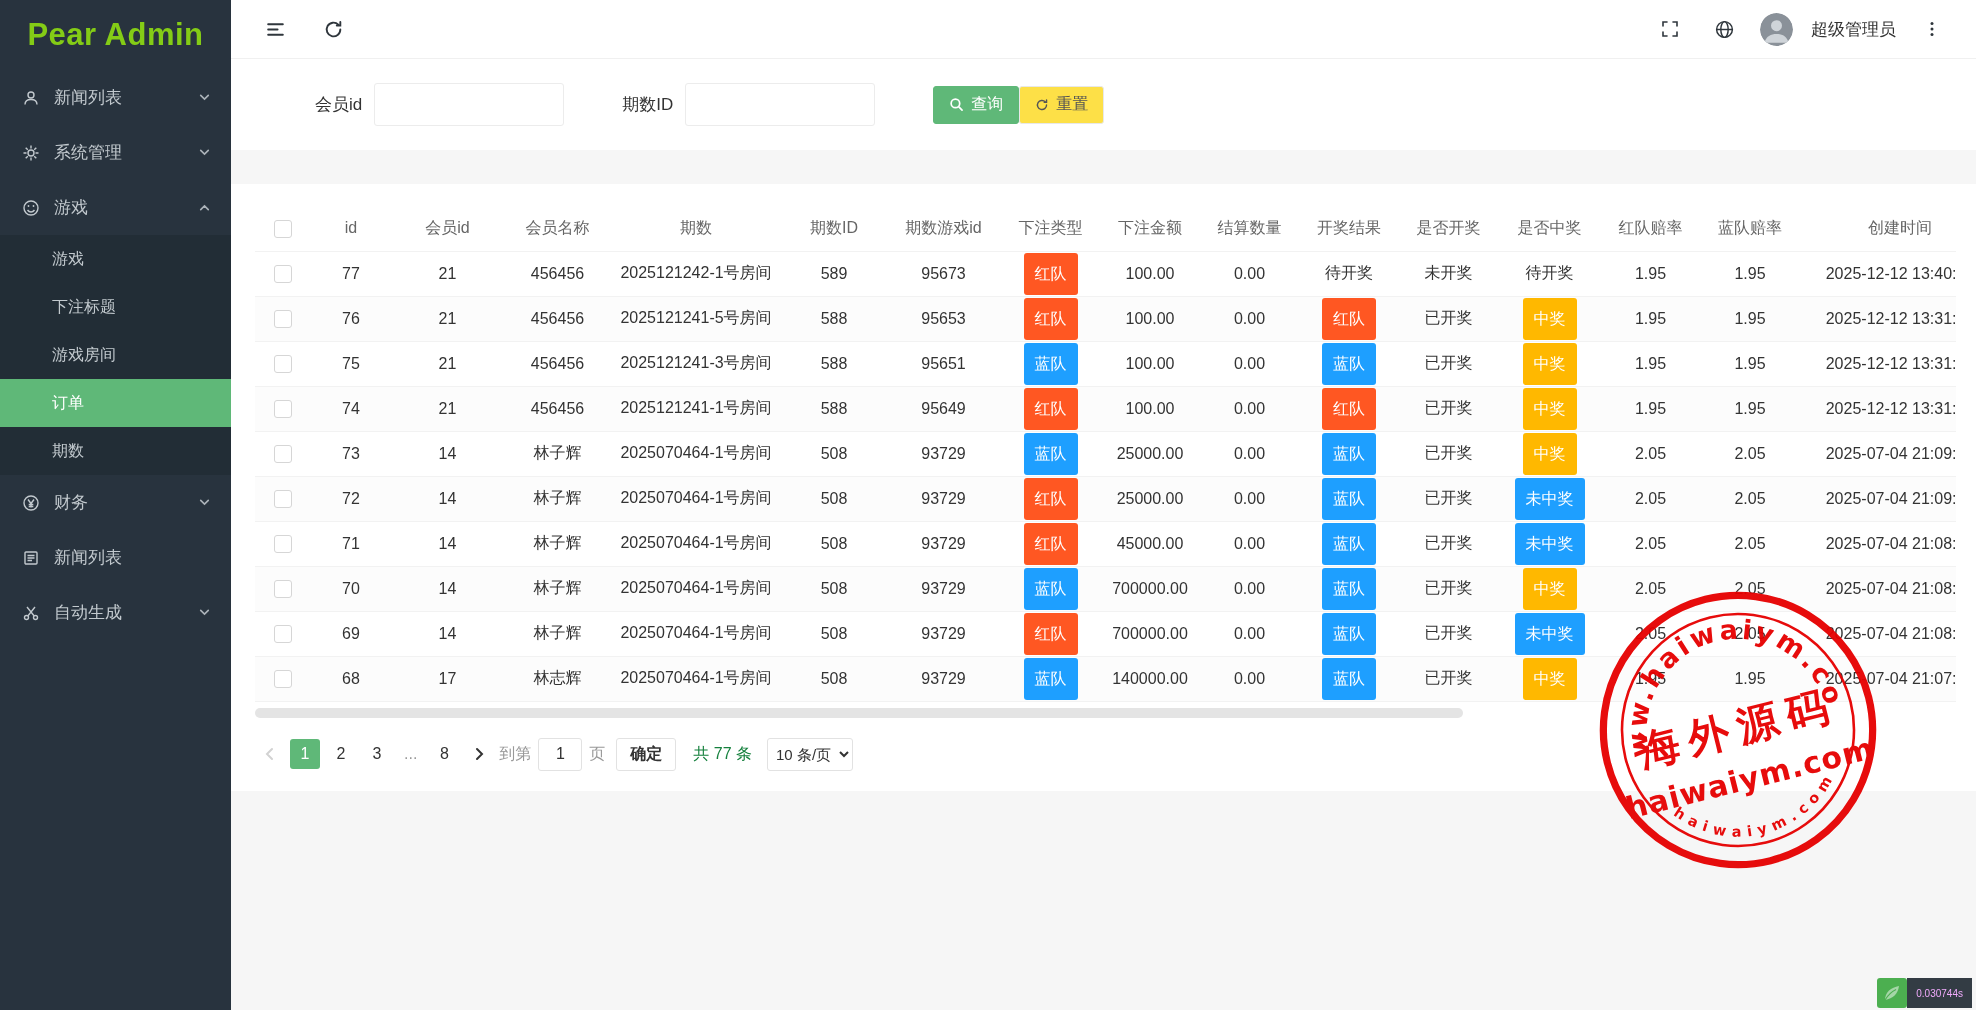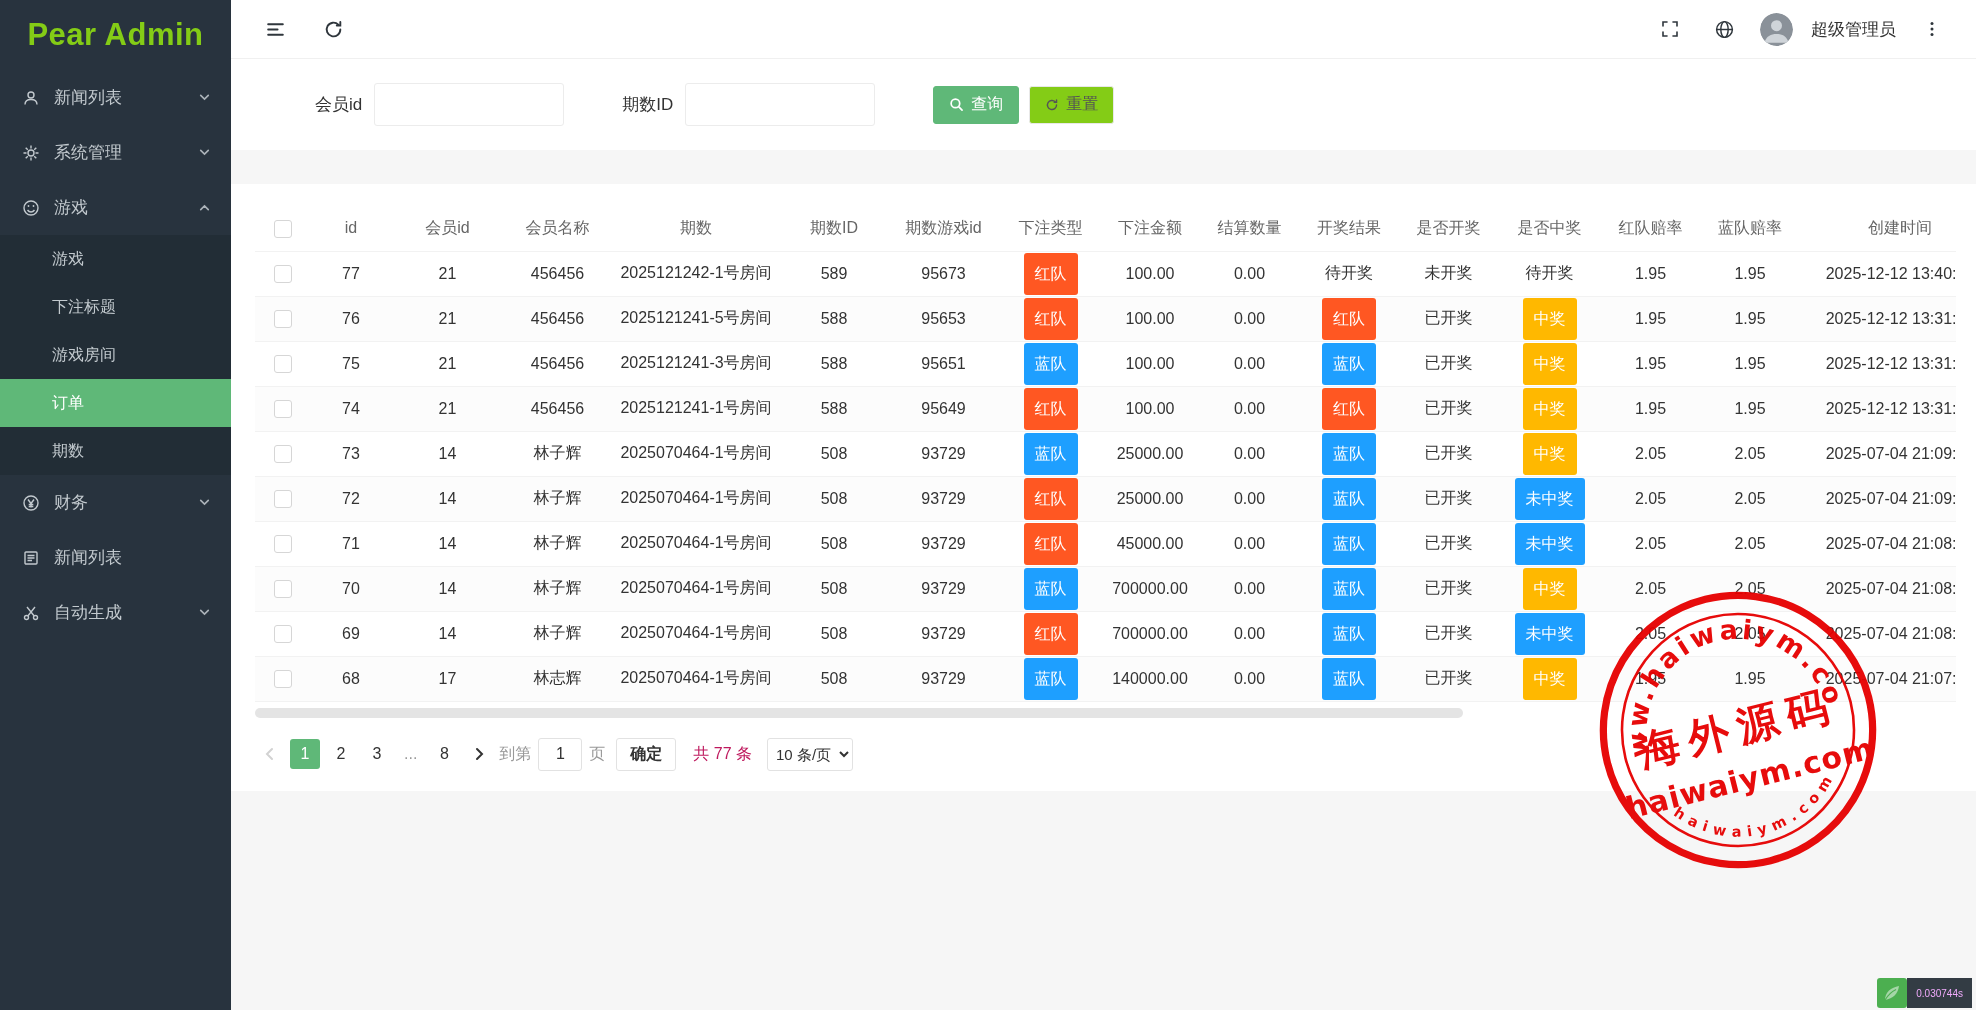--- a/index.html
+++ b/index.html
@@ -26,21 +26,21 @@
   .avatar{width:33px;height:33px;border-radius:50%;overflow:hidden;flex:0 0 auto}
   .username{font-size:17px;color:#333}
 
   
   .search-card{background:#fff;padding:24px 0 24px 84px;display:flex;align-items:center}
   .fld-group{display:flex;align-items:center;margin-right:58px}
   .fld-label{font-size:17px;color:#333;margin-right:12px;white-space:nowrap}
   .fld-input{width:190px;height:43px;border:1px solid #ececec;border-radius:3px;padding:0 12px;font-size:16px;outline:none;background:#fff}
   .btn{height:38px;border-radius:3px;font-size:16px;display:inline-flex;align-items:center;gap:7px;padding:0 15px;cursor:pointer;border:1px solid transparent;white-space:nowrap}
   .btn-query{background:#5fb878;color:#fff;border-color:#5fb878}
-  .btn-reset{background:#84cc16;color:#555;border-color:#e8e8e8;margin-left:10px}
+  .btn-reset{background:#fde047;color:#555;border-color:#e8e8e8;}
 
   
   .table-card{background:#fff;margin-top:34px;padding:22px 24px 20px}
   .table-wrap{width:1701px;overflow:hidden}
   table{border-collapse:collapse;table-layout:fixed;width:1746px}
   th,td{height:45px;text-align:center;font-size:16px;font-weight:normal;border-bottom:1px solid #f2f2f2;white-space:nowrap}
   thead th{color:#666}
   tbody td{color:#333}
   tbody tr:nth-child(even){background:#fcfcfc}
   .badge{display:inline-block;padding:11px 11px;border-radius:3px;color:#fff;font-size:16px;line-height:1.25}
@@ -52,21 +52,21 @@
   .pager{display:flex;align-items:center;margin-top:20px;font-size:16px;color:#999;gap:7px;padding-left:2px}
   .pages{display:flex;align-items:center;gap:6px}
   .page{min-width:30px;height:30px;line-height:30px;text-align:center;border-radius:3px;cursor:pointer;color:#333;padding:0 6px}
   .page.active{background:#5fb878;color:#fff;cursor:default}
   .page.dots{cursor:default;color:#999;min-width:18px}
   .arrow{width:26px;height:30px;display:inline-flex;align-items:center;justify-content:center}
   .arrow.prev{color:#d2d2d2}
   .arrow.next{color:#333;cursor:pointer}
   .goto-input{width:44px;height:33px;border:1px solid #e2e2e2;border-radius:3px;text-align:center;font-size:16px;outline:none;color:#333}
   .btn-confirm{height:33px;padding:0 13px;border:1px solid #e2e2e2;background:#fff;border-radius:3px;font-size:16px;font-weight:bold;color:#333;cursor:pointer;margin-left:4px}
-  .total{color:#be185d;margin:0 8px 0 10px}
+  .total{color:#15803d;margin:0 8px 0 10px}
   .pagesize{height:33px;border:1px solid #e2e2e2;border-radius:3px;font-size:15px;color:#333;padding:0 4px;background:#fff;outline:none}
 
   
   .stamp{position:absolute;left:1593px;top:585px;transform:rotate(-14deg);z-index:10;opacity:.95;pointer-events:none}
 
   
   .perf{position:absolute;right:4px;bottom:2px;display:flex;align-items:stretch;z-index:20}
   .perf-time{background:#333c44;color:#f0abfc;font-size:10px;padding:8px 9px;display:flex;align-items:center}
 </style>
 </head>

